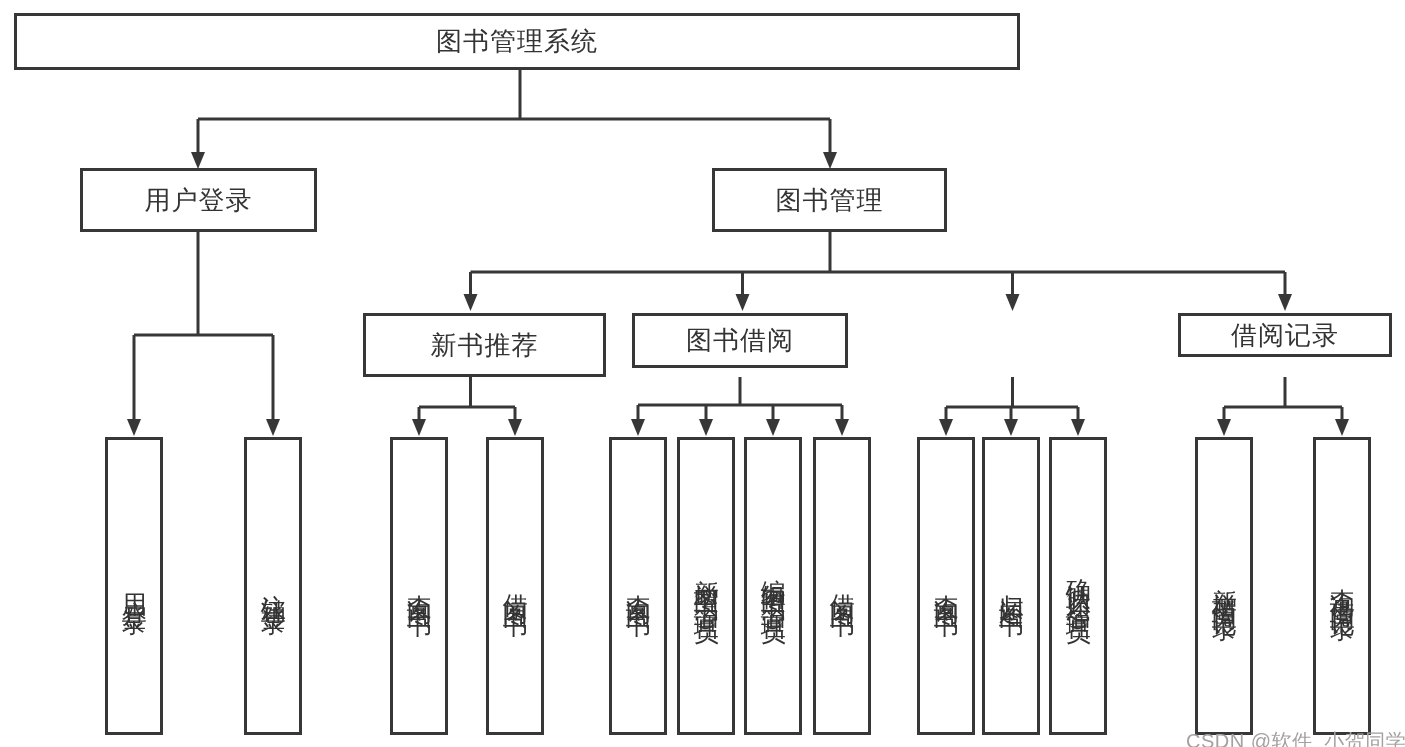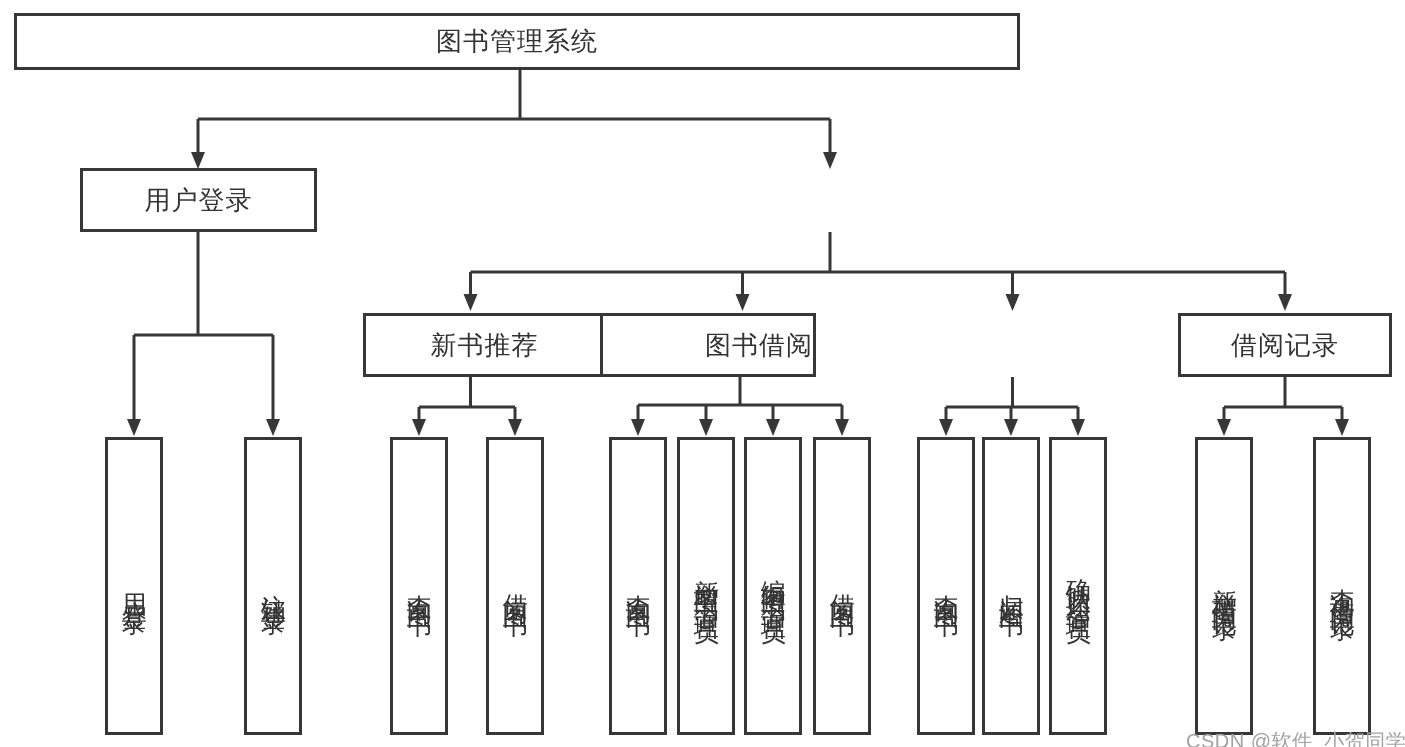--- a/index.html
+++ b/index.html
@@ -128,28 +128,31 @@
     </g>
   </svg>
 
   <div class="box" style="left:14px; top:13px; width:1006px; height:57px;">
     <span class="h-label">图书管理系统</span>
   </div>
 
   <div class="box" style="left:80px; top:168px; width:237px; height:64px;">
     <span class="h-label">用户登录</span>
   </div>
+  <div class="box" style="left:712px; top:168px; width:235px; height:64px;">
+    <span class="h-label">图书管理</span>
+  </div>
 
   <div class="box" style="left:363px; top:313px; width:243px; height:64px;">
     <span class="h-label">新书推荐</span>
   </div>
-  <div class="box" style="left:600px; top:313px; width:216px; height:64px;justify-content:flex-end;">
+  <div class="box" style="left:632px; top:313px; width:216px; height:55px;">
     <span class="h-label">图书借阅</span>
   </div>
-  <div class="box" style="left:1178px; top:313px; width:214px; height:64px;align-items:center;">
+  <div class="box" style="left:1178px; top:313px; width:214px; height:44px;align-items:center;">
     <span class="h-label">借阅记录</span>
   </div>
 
   <div class="box" style="left:105px; top:437px; width:58px; height:298px;">
     <span class="v-label">用户登录</span>
   </div>
   <div class="box" style="left:244px; top:437px; width:58px; height:298px;">
     <span class="v-label">注销登录</span>
   </div>
 

